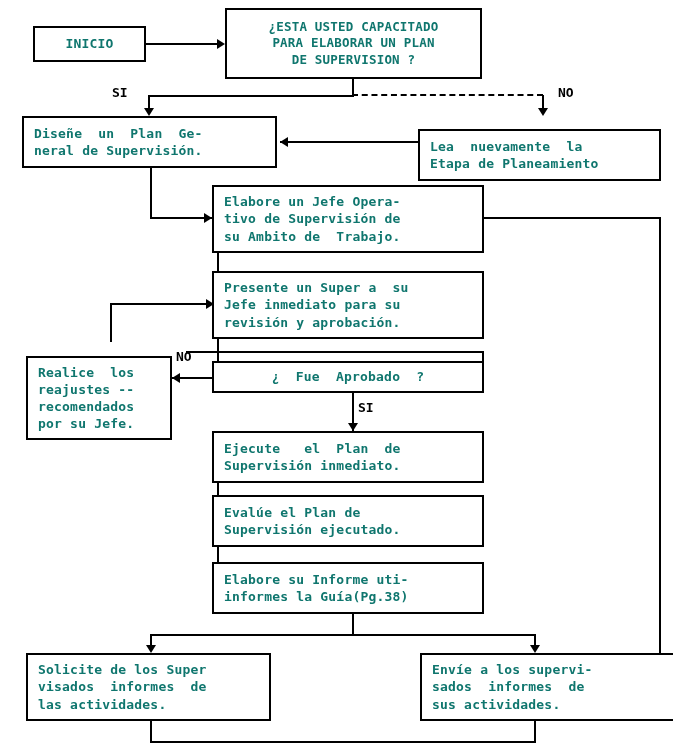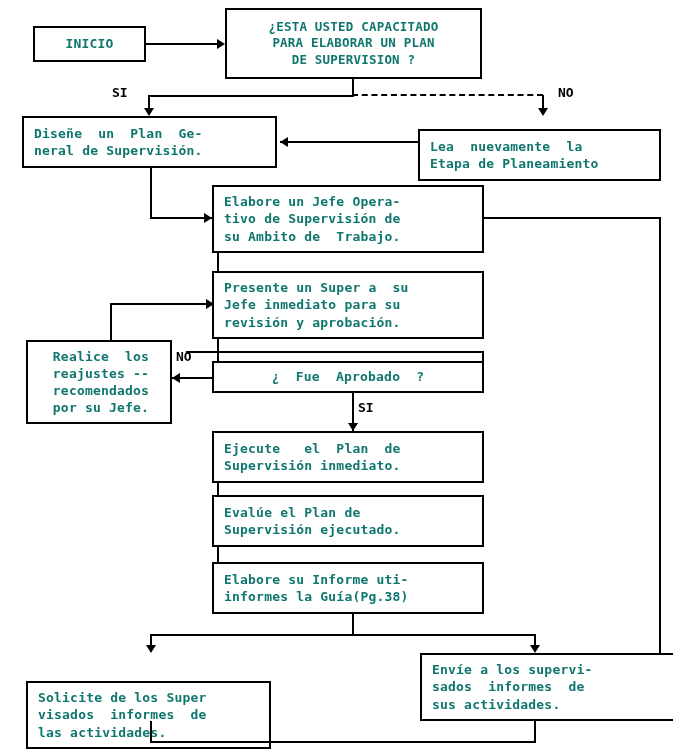--- a/index.html
+++ b/index.html
@@ -114,21 +114,21 @@
     <div class="line">tivo de Supervisión de</div>
     <div class="line">su Ambito de  Trabajo.</div>
   </div>
 
   <div class="node c-left pad-l fs13" style="left:212px; top:271px; width:272px; height:68px;">
     <div class="line">Presente un Super a  su</div>
     <div class="line">Jefe inmediato para su</div>
     <div class="line">revisión y aprobación.</div>
   </div>
 
-  <div class="node c-left pad-l fs13" style="left:26px; top:340px; width:146px; height:84px;align-items:center;">
+  <div class="node c-left pad-l fs13" style="left:26px; top:356px; width:146px; height:84px;">
     <div class="line">Realice  los</div>
     <div class="line">reajustes --</div>
     <div class="line">recomendados</div>
     <div class="line">por su Jefe.</div>
   </div>
 
   <div class="node c-ctr pad-c fs13" style="left:212px; top:361px; width:272px; height:32px;text-align:right;">
     <div class="line">¿  Fue  Aprobado  ?</div>
   </div>
 
@@ -140,21 +140,21 @@
   <div class="node c-left pad-l fs13" style="left:212px; top:495px; width:272px; height:52px;">
     <div class="line">Evalúe el Plan de</div>
     <div class="line">Supervisión ejecutado.</div>
   </div>
 
   <div class="node c-left pad-l fs13" style="left:212px; top:562px; width:272px; height:52px;">
     <div class="line">Elabore su Informe uti-</div>
     <div class="line">informes la Guía(Pg.38)</div>
   </div>
 
-  <div class="node c-left pad-l fs13" style="left:26px; top:653px; width:245px; height:68px;margin-top:28px;">
+  <div class="node c-left pad-l fs13" style="left:26px; top:653px; width:245px; height:68px;">
     <div class="line">Solicite de los Super</div>
     <div class="line">visados  informes  de</div>
     <div class="line">las actividades.</div>
   </div>
 
   <div class="node c-left pad-l fs13" style="left:420px; top:653px; width:260px; height:68px;">
     <div class="line">Envíe a los supervi-</div>
     <div class="line">sados  informes  de</div>
     <div class="line">sus actividades.</div>
   </div>

